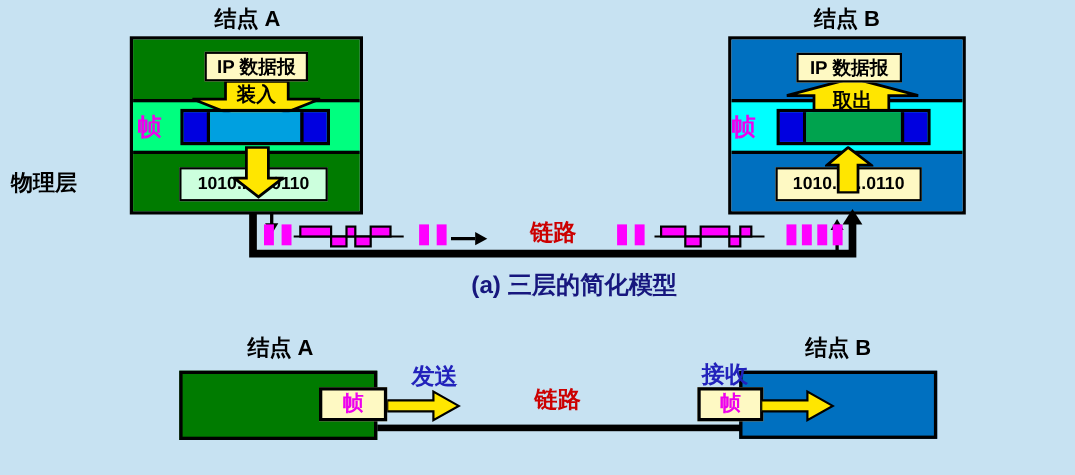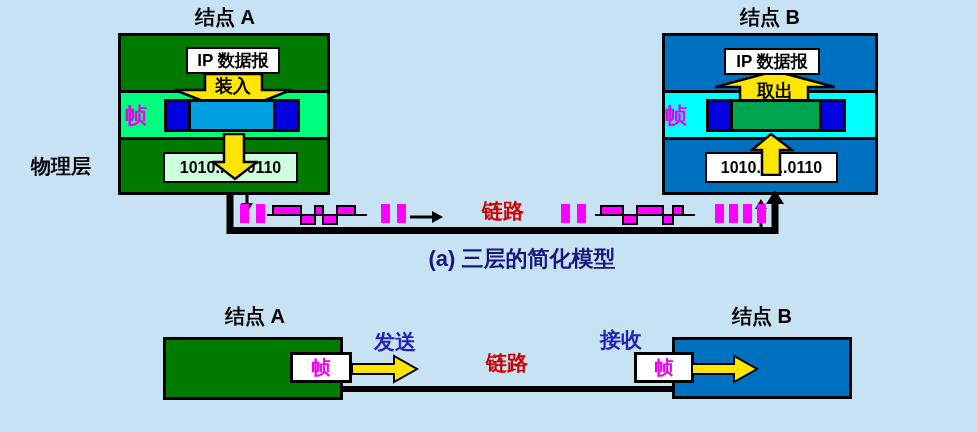--- a/index.html
+++ b/index.html
@@ -12,21 +12,21 @@
   html,body{margin:0;padding:0;}
   body{background:var(--background);font-family:"Liberation Sans","DejaVu Sans",sans-serif;}
   .stage{position:relative;width:905px;height:432px;background:var(--background);overflow:hidden;}
   .t{position:absolute;font-weight:bold;color:#000;white-space:nowrap;}
   .abs{position:absolute;}
   .node{position:absolute;border:3px solid #000;box-sizing:border-box;}
   .band{width:100%;box-sizing:border-box;}
   .band.mid{border-top:3px solid #000;border-bottom:3px solid #000;}
   .green{background:var(--node-green);} .blue{background:var(--node-blue);}
   .spring{background:var(--band-spring);} .cyan{background:var(--band-cyan);}
-  .wbox{position:absolute;background:#ffffff;border:2px solid #000;box-sizing:border-box;
+  .wbox{position:absolute;background:#fef9c3;border:2px solid #000;box-sizing:border-box;
         text-align:center;font-weight:bold;color:#000;}
   .frame{position:absolute;border:3px solid #000;box-sizing:border-box;display:flex;}
   .frame .end{width:21px;background:var(--frame-edge);}
   .frame .end.l{border-right:3px solid #000;} .frame .end.r{border-left:3px solid #000;}
   .frame .payload{flex:1;}
   .ylw{fill:var(--arrow-yellow);stroke:#000;stroke-width:2.5;stroke-linejoin:miter;}
   .ylw2{fill:var(--arrow-yellow);stroke:#000;stroke-width:2;}
   .bar{fill:var(--signal-magenta);}
   .wrect{fill:var(--signal-magenta);stroke:#000;stroke-width:2;}
   .wl{stroke:#000;stroke-width:2;}
@@ -38,21 +38,21 @@
   .linkline{position:absolute;background:#000;}
 </style>
 </head>
 <body>
 
 <div class="stage">
 
   <div class="t" style="left:160px;top:4px;width:130px;text-align:center;font-size:20px">结点 A</div>
   <div class="t" style="left:705px;top:4px;width:130px;text-align:center;font-size:20px">结点 B</div>
 
-  <div class="t" style="left:10px;top:153px;width:102px;text-align:center;font-size:20px">物理层</div>
+  <div class="t" style="left:10px;top:153px;width:102px;text-align:left;font-size:20px">物理层</div>
 
   <div class="node" style="left:118px;top:33px;width:212px;height:162px">
     <div class="band green" style="height:54px"></div>
     <div class="band mid spring" style="height:50px"></div>
     <div class="band green" style="height:52px"></div>
   </div>
 
   <div class="node" style="left:662px;top:33px;width:216px;height:162px">
     <div class="band blue" style="height:54px"></div>
     <div class="band mid cyan" style="height:50px"></div>
@@ -152,20 +152,20 @@
   <div class="linkline" style="left:343px;top:386px;width:331px;height:6px"></div>
 
   <div class="wbox" style="left:290px;top:352px;width:62px;height:31px;border-width:3px;font-size:19px;line-height:25px"><span class="magenta">帧</span></div>
   <svg class="abs" style="left:352px;top:354px" width="68" height="30">
     <polygon class="ylw2" points="0,10 42,10 42,2 65,15 42,28 42,20 0,20"></polygon>
   </svg>
   <div class="t ablue" style="left:355px;top:328px;width:80px;text-align:center;font-size:21px">发送</div>
 
   <div class="t red" style="left:472px;top:349px;width:70px;text-align:center;font-size:21px">链路</div>
 
-  <div class="t ablue" style="left:600px;top:326px;width:80px;text-align:left;font-size:21px">接收</div>
+  <div class="t ablue" style="left:600px;top:326px;width:80px;text-align:right;font-size:21px">接收</div>
   <div class="wbox" style="left:634px;top:352px;width:60px;height:31px;border-width:3px;font-size:19px;line-height:25px"><span class="magenta">帧</span></div>
   <svg class="abs" style="left:692px;top:354px" width="68" height="30">
     <polygon class="ylw2" points="0,10 42,10 42,2 65,15 42,28 42,20 0,20"></polygon>
   </svg>
 
 
 </div>
 
 </body></html>

